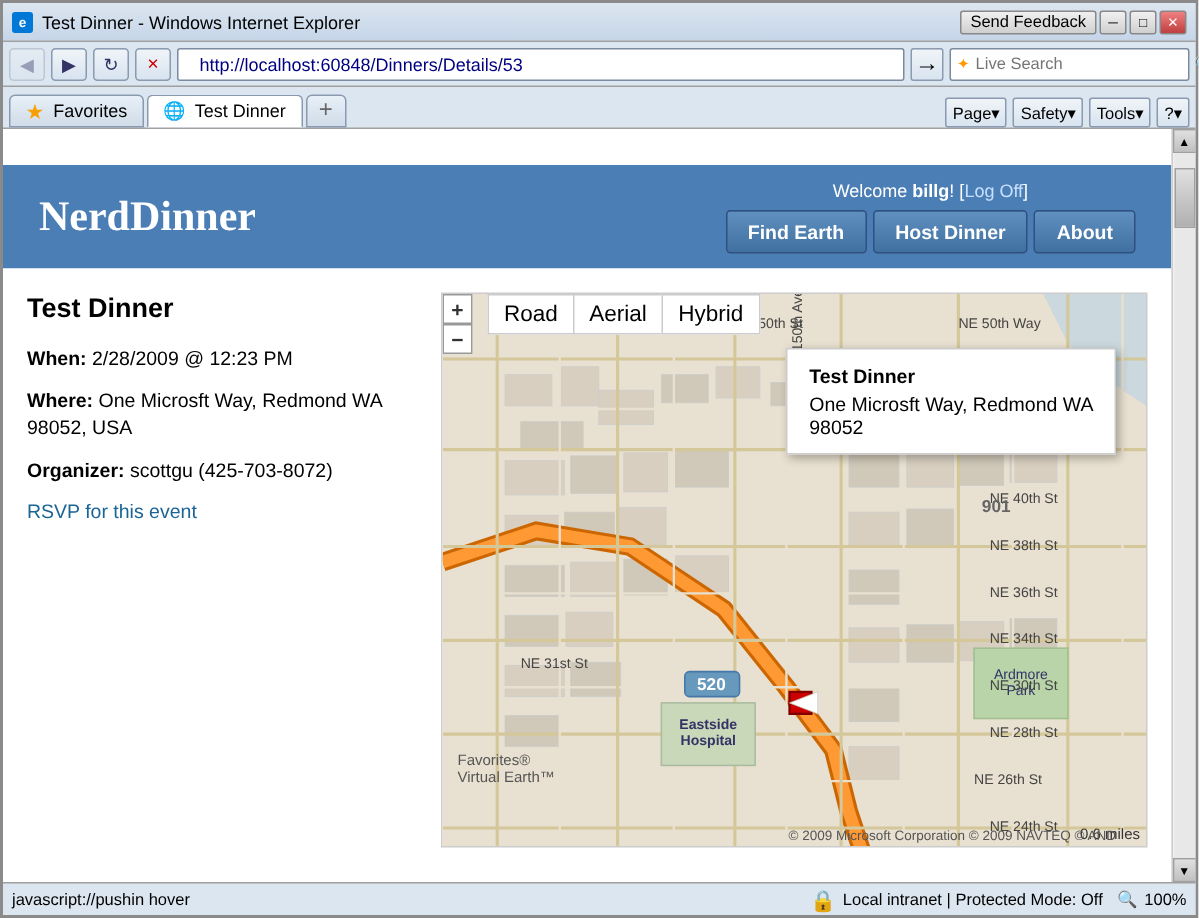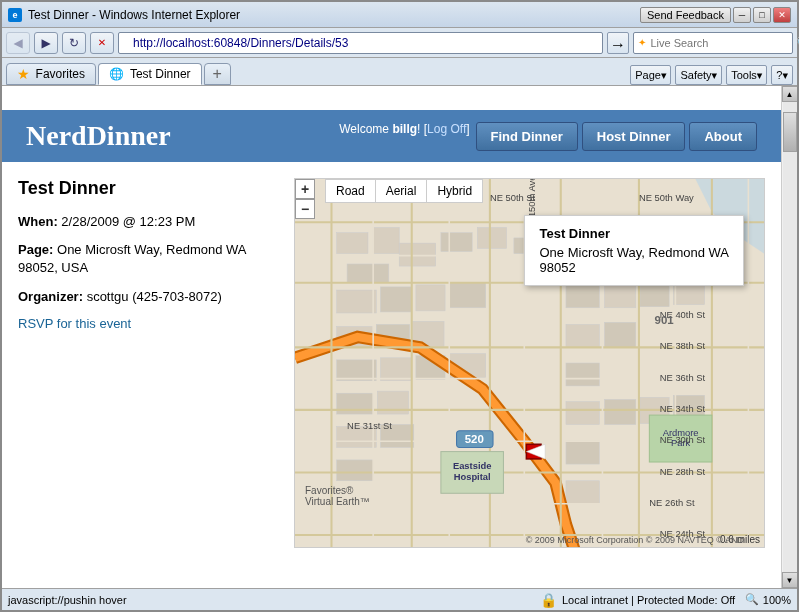--- a/index.html
+++ b/index.html
@@ -303,21 +303,22 @@
 
     .app-title {
       font-size: 28px;
       font-weight: bold;
       color: white;
       font-family: Georgia, serif;
     }
 
     .header-right {
       display: flex;
-      align-items: flex-start;
+      flex-direction: column;
+      align-items: center;
       gap: 6px;
     }
 
     .welcome-text {
       color: white;
       font-size: 12px;
     }
 
     .welcome-text span.username {
       font-weight: bold;
@@ -394,21 +395,21 @@
       position: absolute;
       top: 0;
       left: 30px;
       display: flex;
       z-index: 10;
       background: rgba(255,255,255,0.9);
     }
 
     .map-tab {
       padding: 4px 10px;
-      font-size: 12px;
+      font-size: 15px;
       cursor: pointer;
       border: 1px solid #ccc;
       background: white;
     }
 
     .map-zoom {
       position: absolute;
       top: 0;
       left: 0;
       z-index: 10;
@@ -552,39 +553,39 @@
 
       <div class="app-header">
         <div class="app-title">NerdDinner</div>
         <div class="header-right">
           <div class="welcome-text">
             <span>Welcome</span>
             <span class="username" style="font-weight:bold;">billg</span>!
             [<a class="welcome-link" href="#">Log Off</a>]
           </div>
           <div class="nav-buttons">
-            <button class="nav-button">Find Dinner</button>
+            <button class="nav-button">Find Earth</button>
             <button class="nav-button">Host Dinner</button>
             <button class="nav-button">About</button>
           </div>
         </div>
       </div>
 
       <div class="main-content">
 
         <div class="dinner-info">
           <div class="dinner-title">Test Dinner</div>
 
           <div class="dinner-field">
             <strong>When:</strong>
             <span>2/28/2009 @ 12:23 PM</span>
           </div>
 
           <div class="dinner-field">
-            <strong>Page:</strong>
+            <strong>Where:</strong>
             <span>One Microsft Way, Redmond WA 98052, USA</span>
           </div>
 
 
           <div class="dinner-field">
             <strong>Organizer:</strong>
             <span>scottgu (425-703-8072)</span>
           </div>
 
           <div style="margin-top: 10px;">

